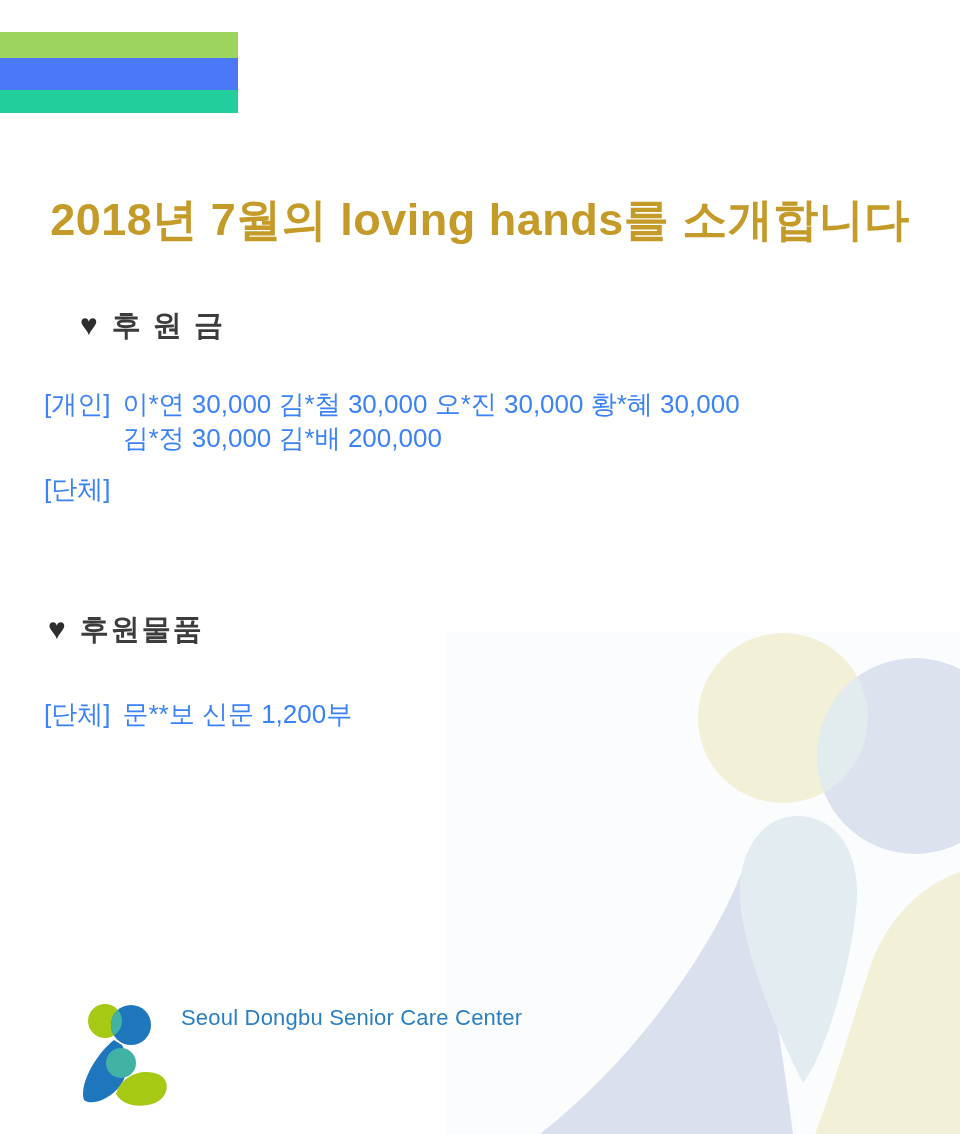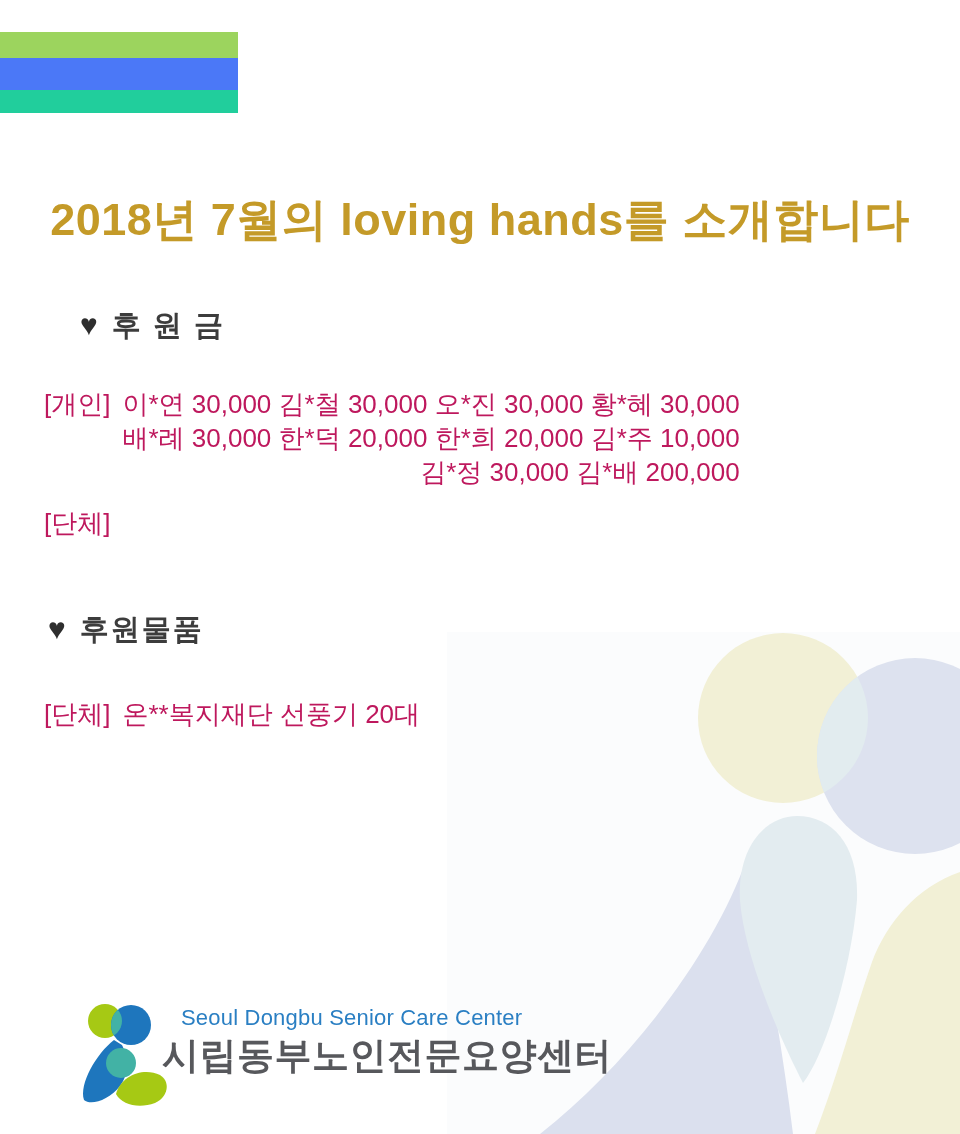--- a/index.html
+++ b/index.html
@@ -23,27 +23,27 @@
   
   .section-heading{
     position:absolute;left:48px;font-size:29px;font-weight:bold;color:#3c3c3c;
     letter-spacing:2px;white-space:nowrap;
   }
   .section-heading .heart{margin-right:14px;font-size:30px;color:#2e2e2e;letter-spacing:0;}
   .heading-donation{top:306px;margin-left:32px;}
   .heading-goods{top:610px;text-align:right;}
 
   
-  .list-block{position:absolute;left:44px;color:#be185d;font-size:26px;}
+  .list-block{position:absolute;left:44px;color:#3b82f6;font-size:26px;}
   .list-donation{top:387px;line-height:34px;}
   .list-goods{top:697px;line-height:35px;}
   .group-row{display:flex;align-items:flex-start;}
   .group-row + .group-row{margin-top:17px;}
   .group-label{flex:0 0 auto;margin-right:12px;white-space:nowrap;}
-  .group-lines{white-space:nowrap;text-align:right;}
+  .group-lines{white-space:nowrap;}
 
   
   .watermark{
     position:absolute;left:447px;top:632px;width:513px;height:502px;
     background:#fbfcfd;
   }
   .watermark svg{display:block;width:513px;height:502px;}
 
   
   .logo-mark{position:absolute;left:78px;top:1002px;width:92px;height:108px;}
@@ -85,53 +85,51 @@
 
   <div class="section-heading heading-donation">
     <span class="heart">♥</span><span>후 원 금</span>
   </div>
 
   <div class="list-block list-donation">
     <div class="group-row">
       <div class="group-label">[개인]</div>
       <div class="group-lines">
         <div>이*연 30,000 김*철 30,000 오*진 30,000 황*혜 30,000</div>
-        <div>배*례 30,000 한*덕 20,000 한*희 20,000 김*주 10,000</div>
         <div>김*정 30,000 김*배 200,000</div>
       </div>
     </div>
     <div class="group-row">
       <div class="group-label">[단체]</div>
     </div>
   </div>
 
   <div class="section-heading heading-goods">
     <span class="heart">♥</span><span>후원물품</span>
   </div>
 
   <div class="list-block list-goods">
     <div class="group-row">
       <div class="group-label">[단체]</div>
       <div class="group-lines">
-        <div>온**복지재단 선풍기 20대</div>
+        <div>문**보 신문 1,200부</div>
       </div>
     </div>
   </div>
 
   <div class="logo-mark">
     <svg viewBox="0 0 92 108">
       <defs>
         <clipPath id="logo-green-clip">
             <circle cx="27" cy="19" r="17"></circle>
           </clipPath>
       </defs>
       <circle cx="27" cy="19" r="17" fill="#a6c914"></circle>
       <circle cx="53" cy="23" r="20" fill="#1e76bd"></circle>
       <circle cx="53" cy="23" r="20" clip-path="url(#logo-green-clip)" fill="#42b2a5"></circle>
       <path d="M36,38 C18,52 1,82 6,98 C13,104 31,98 42,84 C51,73 50,55 44,43 Z" fill="#1e76bd"></path>
       <circle cx="43" cy="61" r="15" fill="#42b2a5"></circle>
       <path d="M38,92 C43,73 66,65 82,73 C93,80 90,95 77,101 C61,107 44,103 38,92 Z" fill="#a6c914"></path>
     </svg>
   </div>
   <div class="logo-english">Seoul Dongbu Senior Care Center</div>
-  <div class="logo-korean">시립동부노인전문요양센터</div>
 
 </div>
 
 </body></html>

